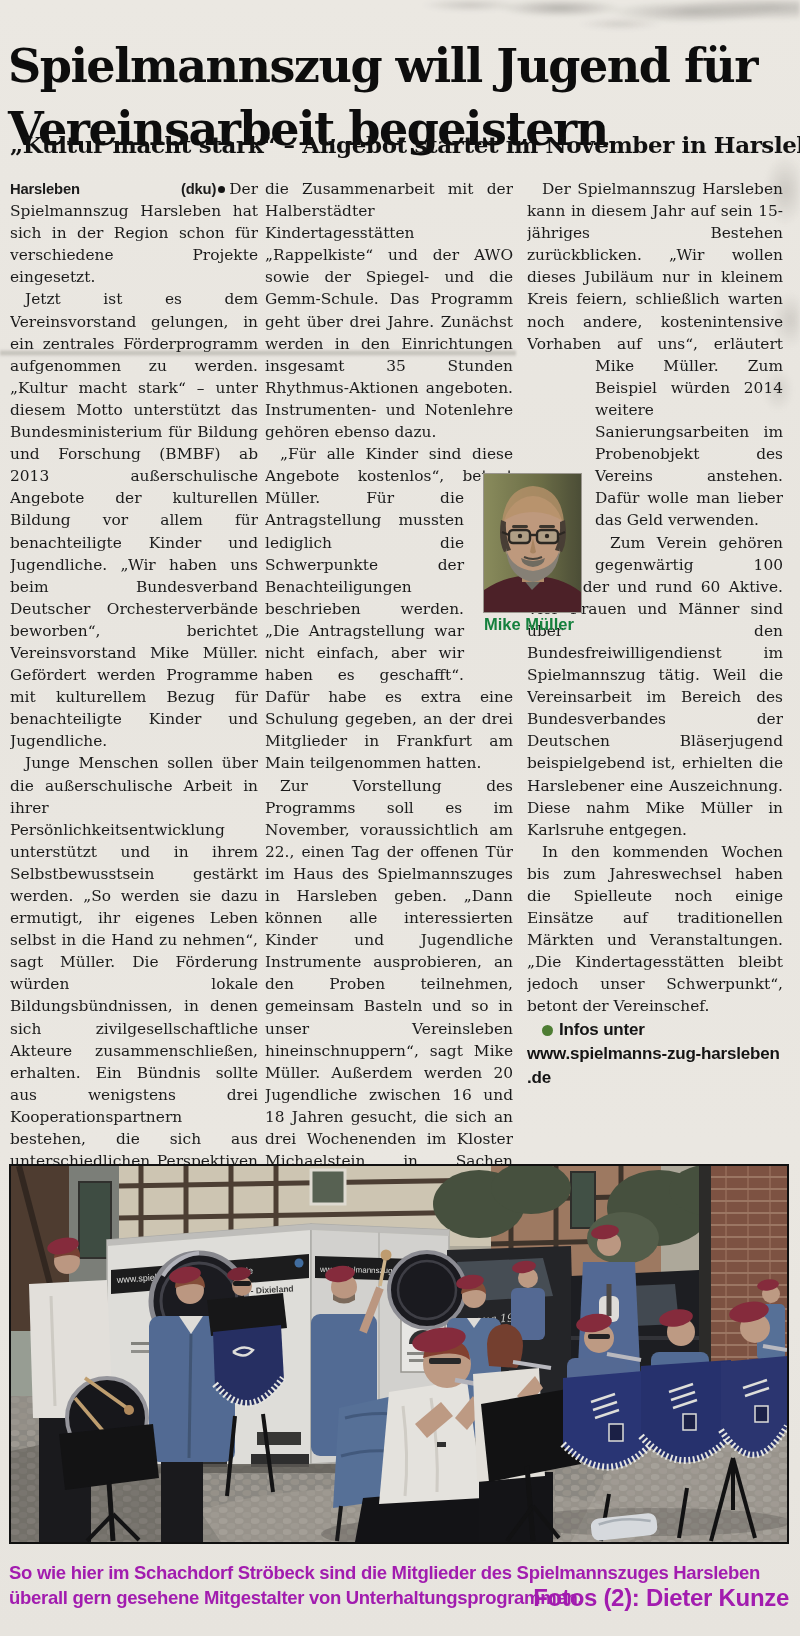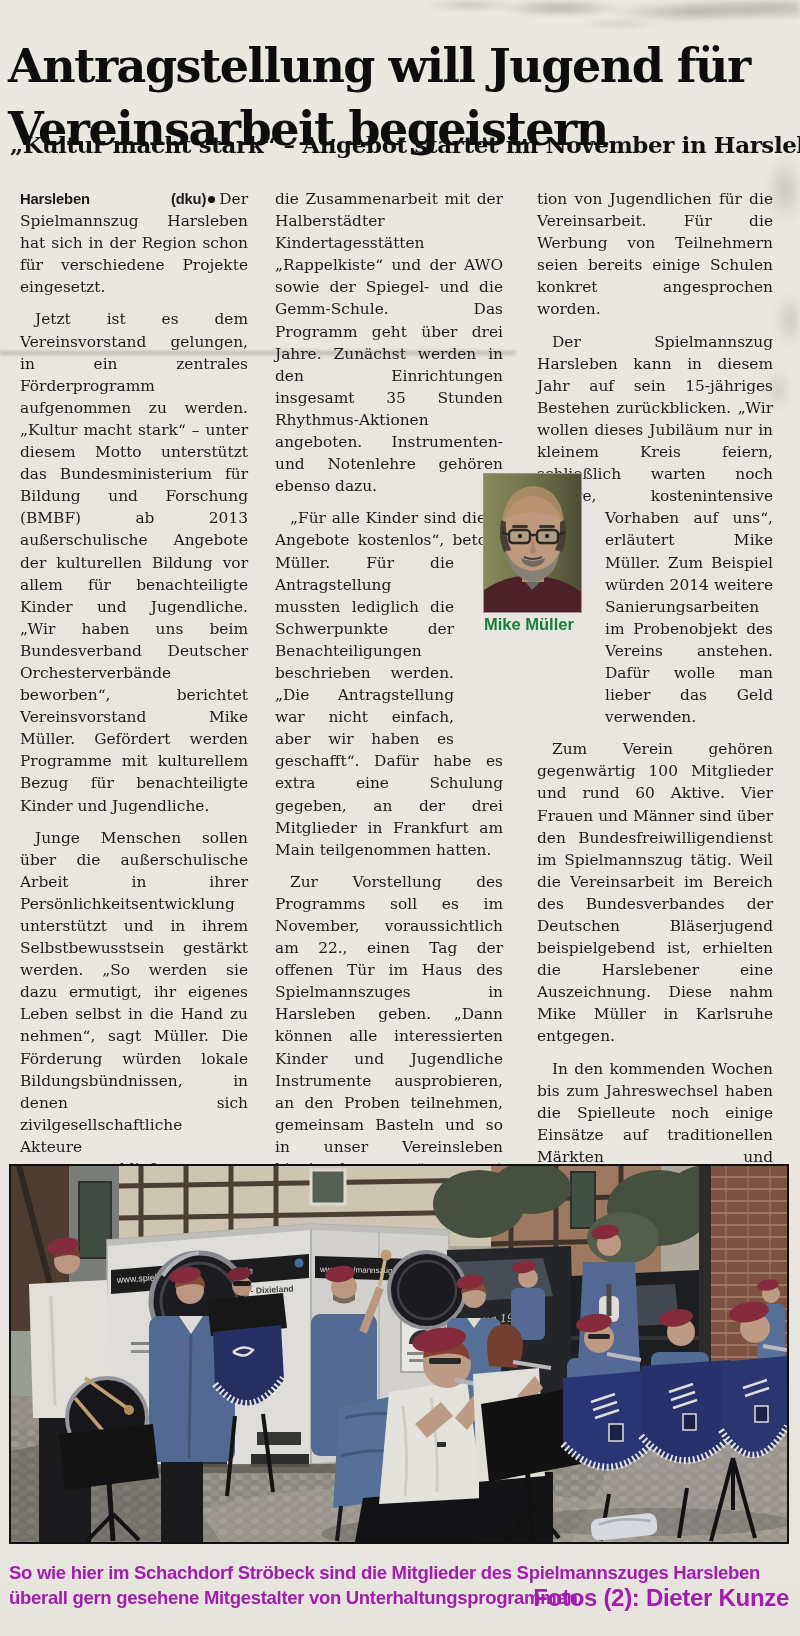--- a/index.html
+++ b/index.html
@@ -41,21 +41,21 @@
   .subhead{
     position:absolute;left:10px;top:131px;width:780px;
     font-family:"DejaVu Serif",serif;font-weight:700;
     font-size:23px;letter-spacing:-0.4px;color:#111;white-space:nowrap;
   }
   .col{
     position:absolute;top:178px;text-align:justify;
     font-size:15.4px;line-height:22.1px;color:#1b1b1b;
     height:986px;overflow:hidden;
   }
-  .col p{margin:10px;text-indent:15px;}
+  .col p{margin:0;text-indent:15px;}
   .col p.first{text-indent:0;}
   .col1{left:10px;width:248px;}
   .col2{left:265px;width:248px;}
   .col3{left:527px;width:256px;}
   .dateline{font-family:"Liberation Sans",sans-serif;font-weight:700;font-size:14.8px;letter-spacing:-0.2px;}
   .lead-bullet{
     display:inline-block;width:7px;height:7px;border-radius:50%;
     background:#141414;margin:0 4px 1px 2px;vertical-align:middle;
   }
   .spacer-r{float:right;width:44px;height:236px;shape-outside:inset(50px 0 0 0);margin-left:5px;}
@@ -96,21 +96,21 @@
   }
 </style>
 </head>
 <body>
 
 <div class="bleed"></div>
 <div class="smudge-right"></div>
 <div class="crease"></div>
 
 <h1 class="headline">
-  <span>Antragstellung will Jugend für</span>
+  <span>Spielmannszug will Jugend für</span>
   <span>Vereinsarbeit begeistern</span>
 </h1>
 
 <div class="subhead">„Kultur macht stark“ – Angebot startet im November in Harsleben</div>
 
 <div class="col col1">
   <p class="first">
     <span class="dateline">Harsleben (dku)</span><span class="lead-bullet"></span><span>Der Spielmannszug Harsleben hat sich in der Region schon für verschiedene Projekte eingesetzt.</span>
   </p>
   <p>Jetzt ist es dem Vereinsvorstand gelungen, in ein zentrales Förderprogramm aufgenommen zu werden. „Kultur macht stark“ – unter diesem Motto unterstützt das Bundesministerium für Bildung und Forschung (BMBF) ab 2013 außerschulische Angebote der kulturellen Bildung vor allem für benachteiligte Kinder und Jugendliche. „Wir haben uns beim Bundesverband Deutscher Orchesterverbände beworben“, berichtet Vereinsvorstand Mike Müller. Gefördert werden Programme mit kulturellem Bezug für benachteiligte Kinder und Jugendliche.</p>
@@ -118,21 +118,20 @@
 
 </div>
 
 <div class="col col2">
   <p class="first">die Zusammenarbeit mit der Halberstädter Kindertagesstätten „Rappelkiste“ und der AWO sowie der Spiegel- und die Gemm-Schule. Das Programm geht über drei Jahre. Zunächst werden in den Einrichtungen insgesamt 35 Stunden Rhythmus-Aktionen angeboten. Instrumenten- und Notenlehre gehören ebenso dazu.</p>
   <p><span class="spacer-r"></span><span>„Für alle Kinder sind diese Angebote kostenlos“, betont Müller. Für die Antragstellung mussten lediglich die Schwerpunkte der Benachteiligungen beschrieben werden. „Die Antragstellung war nicht einfach, aber wir haben es geschafft“. Dafür habe es extra eine Schulung gegeben, an der drei Mitglieder in Frankfurt am Main teilgenommen hatten.</span></p>
   <p>Zur Vorstellung des Programms soll es im November, voraussichtlich am 22., einen Tag der offenen Tür im Haus des Spielmannszuges in Harsleben geben. „Dann können alle interessierten Kinder und Jugendliche Instrumente ausprobieren, an den Proben teilnehmen, gemeinsam Basteln und so in unser Vereinsleben hineinschnuppern“, sagt Mike Müller. Außerdem werden 20 Jugendliche zwischen 16 und 18 Jahren gesucht, die sich an drei Wochenenden im Kloster Michaelstein in Sachen Ehrenamt schulen lassen wollen. Es geht vorrangig um die Motiva-</p>
 </div>
 
 <div class="col col3">
-  <p class="first">tion von Jugendlichen für die Vereinsarbeit. Für die Werbung von Teilnehmern seien bereits einige Schulen konkret angesprochen worden.</p>
   <p><span class="spacer-l"></span><span>Der Spielmannszug Harsleben kann in diesem Jahr auf sein 15-jähriges Bestehen zurückblicken. „Wir wollen dieses Jubiläum nur in kleinem Kreis feiern, schließlich warten noch andere, kostenintensive Vorhaben auf uns“, erläutert Mike Müller. Zum Beispiel würden 2014 weitere Sanierungsarbeiten im Probenobjekt des Vereins anstehen. Dafür wolle man lieber das Geld verwenden.</span></p>
   <p>Zum Verein gehören gegenwärtig 100 Mitglieder und rund 60 Aktive. Vier Frauen und Männer sind über den Bundesfreiwilligendienst im Spielmannszug tätig. Weil die Vereinsarbeit im Bereich des Bundesverbandes der Deutschen Bläserjugend beispielgebend ist, erhielten die Harslebener eine Auszeichnung. Diese nahm Mike Müller in Karlsruhe entgegen.</p>
   <p>In den kommenden Wochen bis zum Jahreswechsel haben die Spielleute noch einige Einsätze auf traditionellen Märkten und Veranstaltungen. „Die Kindertagesstätten bleibt jedoch unser Schwerpunkt“, betont der Vereinschef.</p>
   <p class="info-note">
     <span class="info-bullet"></span><span>Infos unter www.spielmanns-zug-harsleben .de</span>
   </p>
 </div>
 
 <div class="mueller">
   <svg viewBox="0 0 97 138" width="97" height="138">

